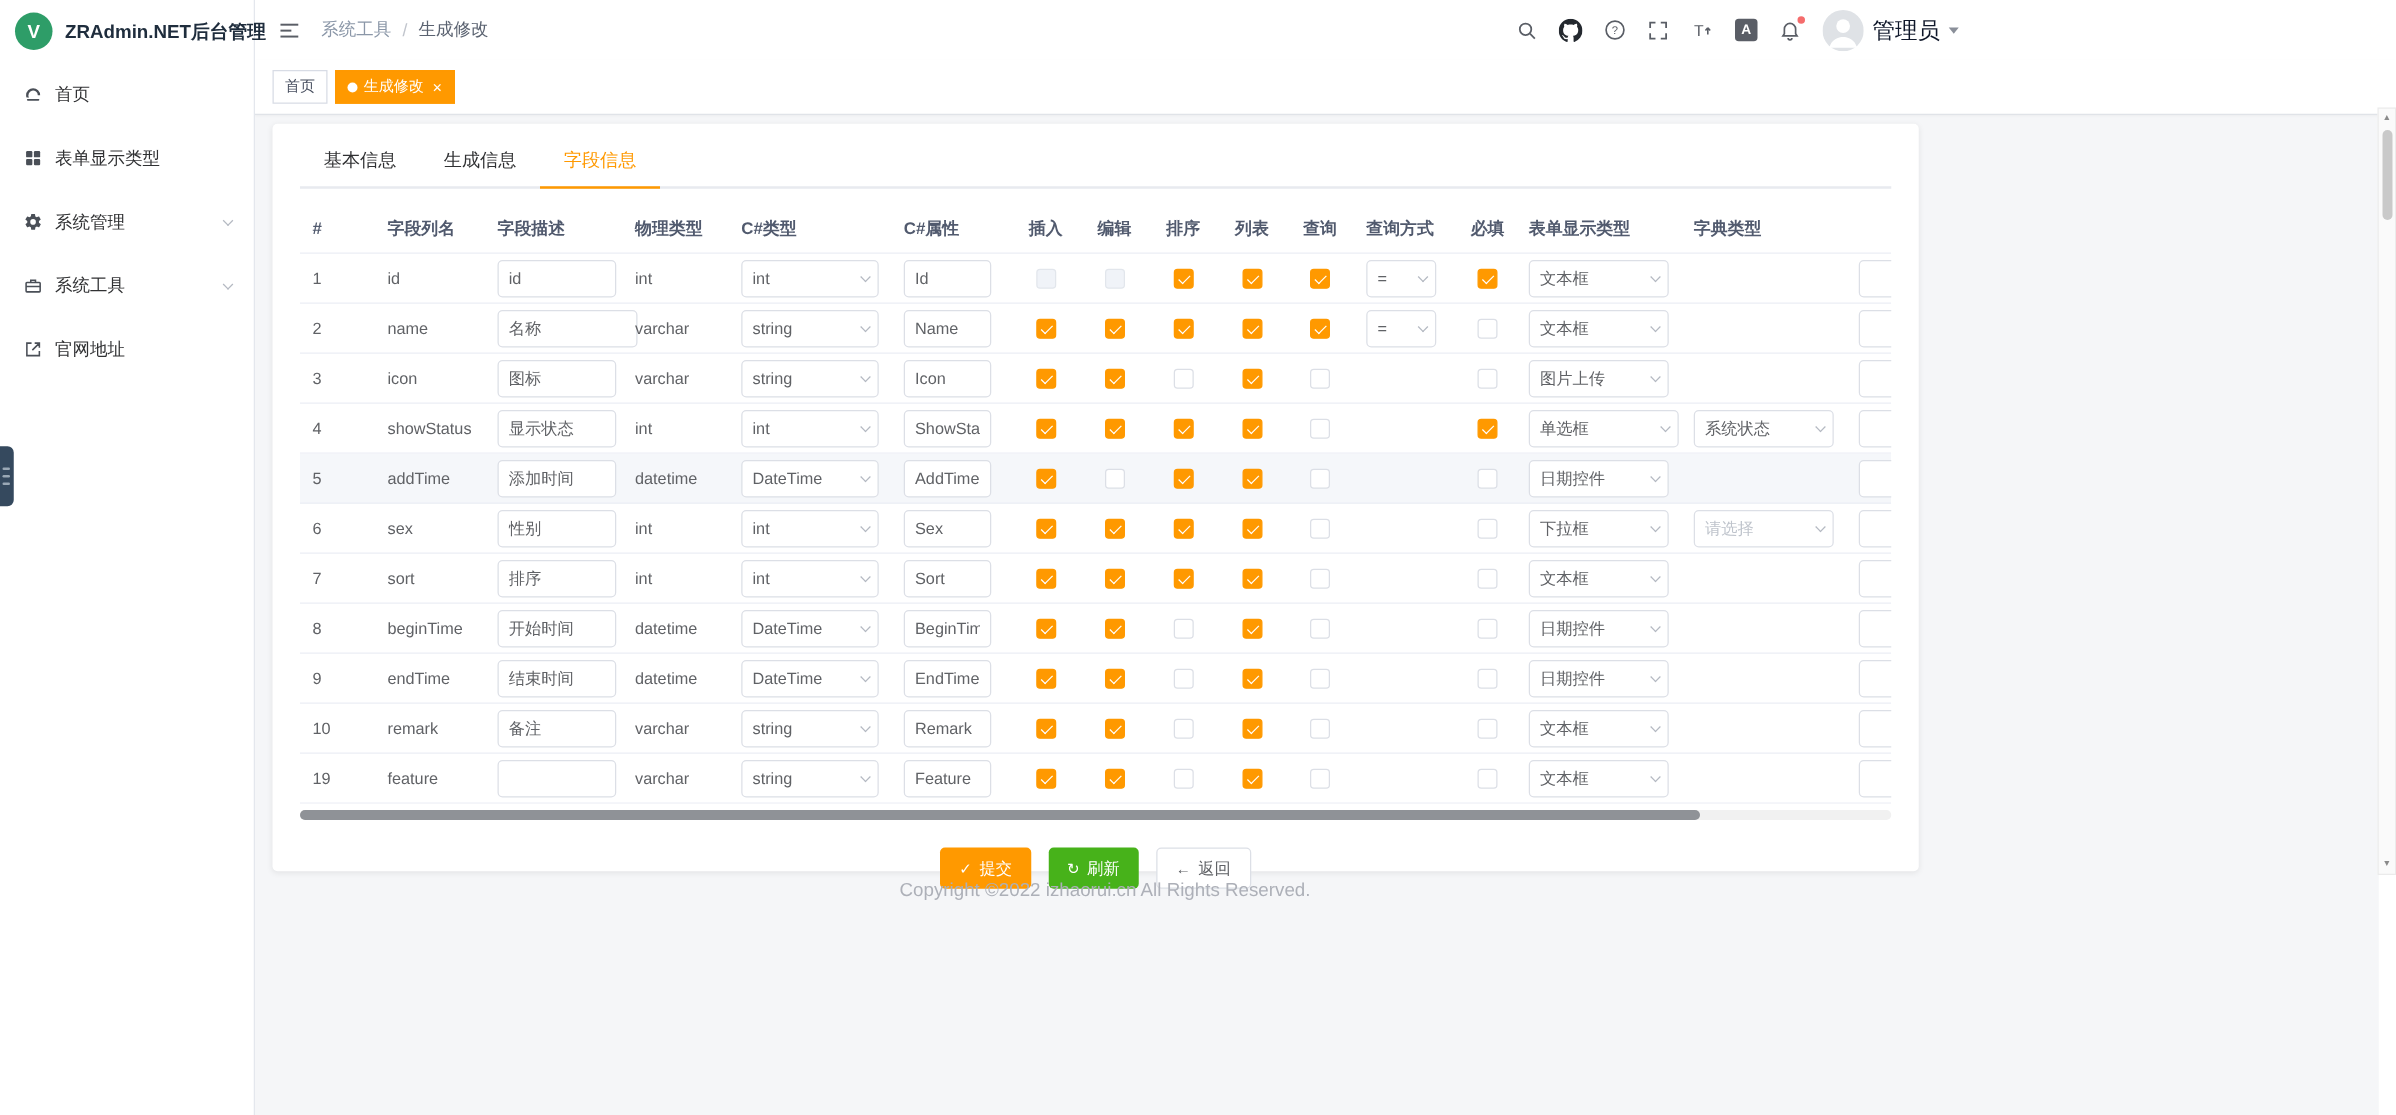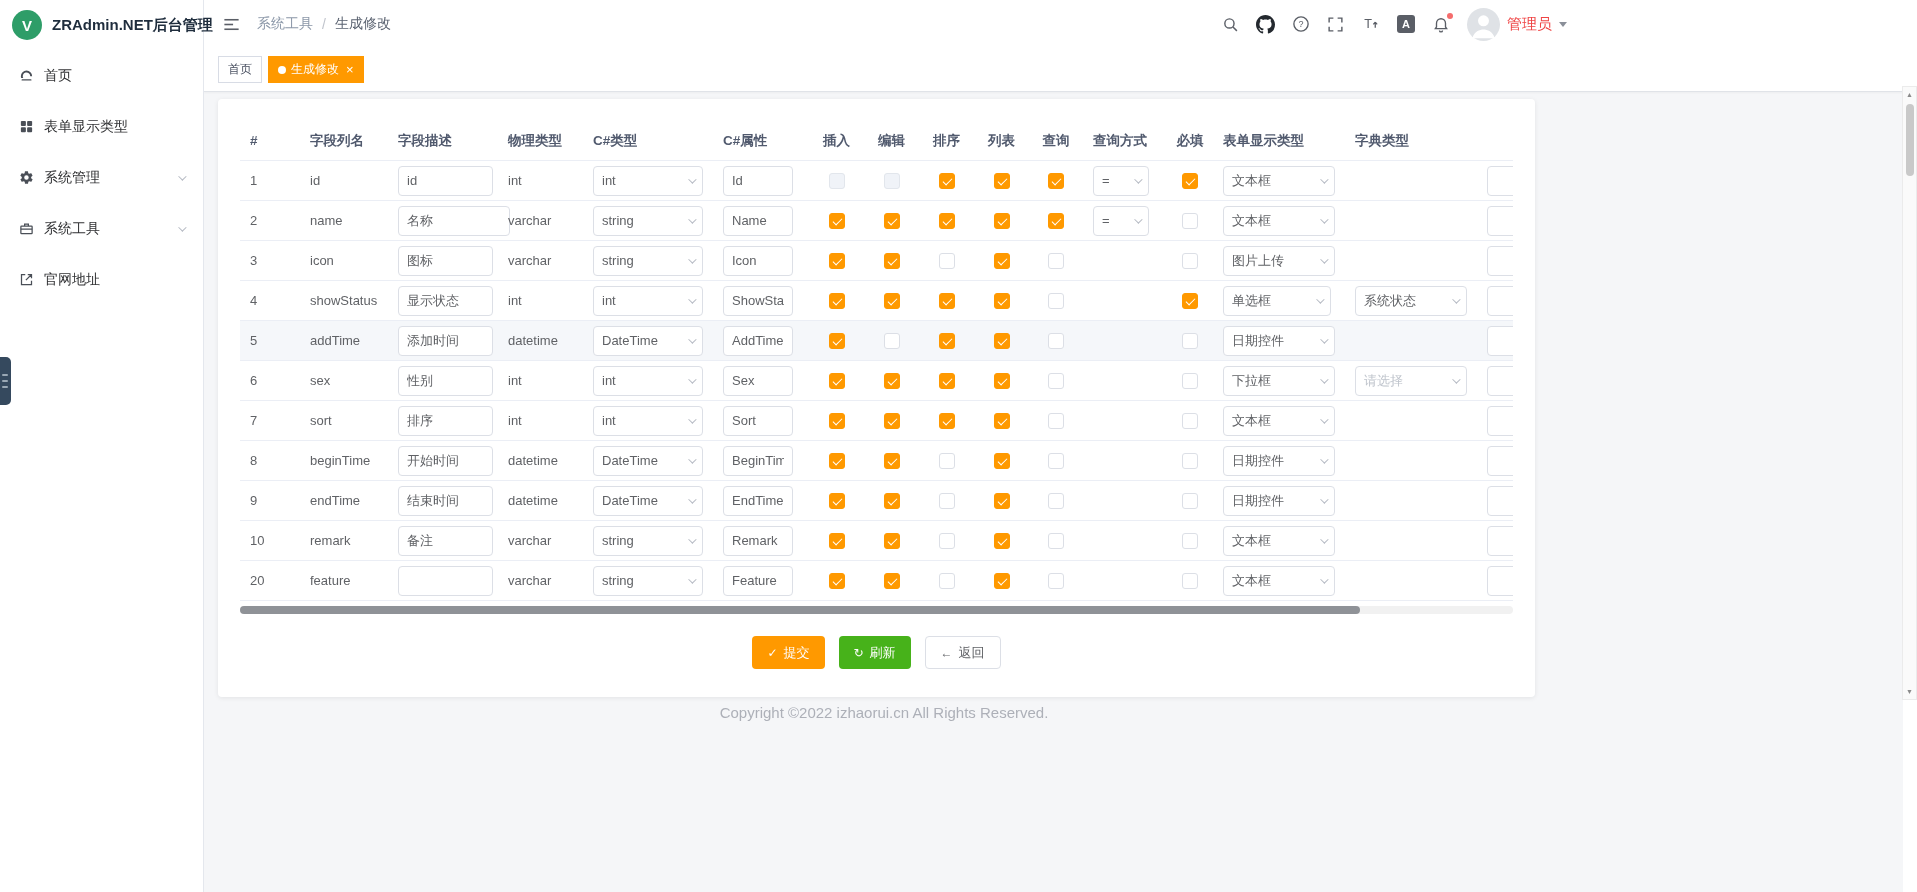--- a/index.html
+++ b/index.html
@@ -34,21 +34,21 @@
   .breadcrumb{display:flex;align-items:center;font-size:14px;}
   .bc1{color:#8b97a8;cursor:pointer;}
   .bc-sep{color:#c0c4cc;margin:0 9px;}
   .bc2{color:#5a6270;}
   .hdr-right{position:absolute;right:350px;top:0;height:48px;display:flex;align-items:center;gap:17px;}
   .hicon{display:flex;align-items:center;cursor:pointer;position:relative;}
   .lang-box{width:18px;height:18px;background:#5a5e66;color:#fff;border-radius:3px;font-size:11px;
     font-weight:bold;display:flex;align-items:center;justify-content:center;}
   .bell-dot{position:absolute;top:-2px;right:-3px;width:6px;height:6px;border-radius:50%;background:#f56c6c;}
   .user-box{display:flex;align-items:center;gap:7px;cursor:pointer;}
-  .username{font-size:15px;color:#ef4444;}
+  .username{font-size:18px;color:#0f172a;}
   .caret{width:0;height:0;border-left:4px solid transparent;border-right:4px solid transparent;
     border-top:5px solid #8a8f99;}
 
   
   .tagbar{position:absolute;left:204px;top:48px;width:1713px;height:44px;background:#fff;
     border-bottom:1px solid #e0e3e8;box-shadow:0 1px 2px rgba(0,0,0,.04);display:flex;
     align-items:center;padding-left:14px;z-index:2;}
   .tag-list{display:flex;gap:6px;}
   .tag{height:27px;display:flex;align-items:center;gap:5px;padding:0 9px;border:1px solid #d8dce5;
     background:#fff;color:#495060;font-size:12px;cursor:pointer;white-space:nowrap;}
@@ -254,20 +254,25 @@
       <div class="tag active">
         <span class="dot"></span>
         <span>生成修改</span>
         <span class="tag-close">×</span>
       </div>
     </div>
 </div>
 
 <div class="main">
   <div class="card">
+    <div class="tabs">
+        <div class="tab">基本信息</div>
+        <div class="tab">生成信息</div>
+        <div class="tab active">字段信息</div>
+      </div>
     <div class="table">
       <div class="thead">
           <div class="th" style="width: 60px;">#</div>
           <div class="th" style="width: 88px;">字段列名</div>
           <div class="th" style="width: 110px;">字段描述</div>
           <div class="th" style="width: 85px;">物理类型</div>
           <div class="th" style="width: 130px;">C#类型</div>
           <div class="th" style="width: 96px;">C#属性</div>
           <div class="th center" style="width: 55px;">插入</div>
           <div class="th center" style="width: 55px;">编辑</div>
@@ -482,21 +487,21 @@
               <span class="cb checked"></span>
             </div>
             <div class="td center" style="width: 54px;">
               <span class="cb"></span>
             </div>
             <div class="td" style="width: 84px;"></div>
             <div class="td center" style="width: 46px;">
               <span class="cb checked"></span>
             </div>
             <div class="td" style="width: 132px;">
-              <div class="sel" style="width:108px">
+              <div class="sel" style="width:120px">
                 <span class="">单选框</span>
                 <i class="chev"></i>
               </div>
             </div>
             <div class="td" style="width: 132px;">
               <div class="sel" style="width:112px">
                 <span class="">系统状态</span>
                 <i class="chev"></i>
               </div>
             </div>
@@ -816,21 +821,21 @@
                 <i class="chev"></i>
               </div>
             </div>
             <div class="td" style="width: 132px;"></div>
             <div class="td" style="width: 80px;">
               <input class="ipt" style="width: 72px;" value="">
             </div>
           </div>
           <div class="tr">
             <div class="td" style="width: 60px;">
-              <span class="txt">20</span>
+              <span class="txt">19</span>
             </div>
             <div class="td" style="width: 88px;">
               <span class="txt">feature</span>
             </div>
             <div class="td" style="width: 110px;">
               <input class="ipt" style="width: 95px;" value="">
             </div>
             <div class="td" style="width: 85px;">
               <span class="txt">varchar</span>
             </div>

